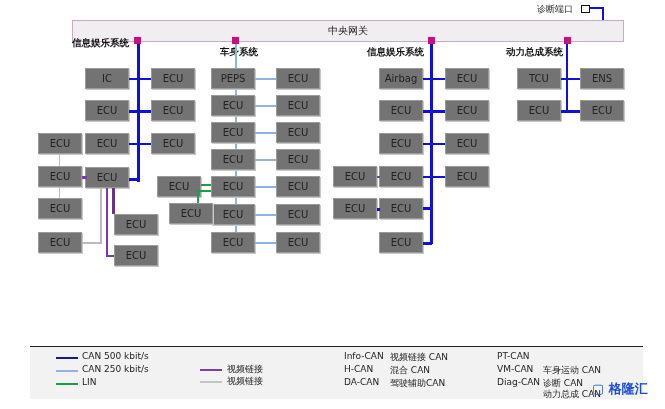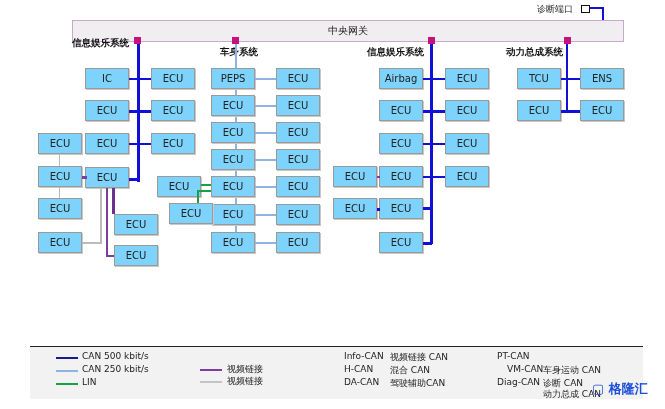--- a/index.html
+++ b/index.html
@@ -1,19 +1,19 @@
 <!DOCTYPE html>
 <html><head>
   <meta charset="utf-8">
   <style>
     html, body { margin:0; padding:0; background:#ffffff; }
     body { width:665px; height:409px; position:relative; overflow:hidden;
            font-family:"DejaVu Sans", "Liberation Sans", sans-serif; }
     #stage { position:absolute; left:0; top:0; width:589px; height:409px; }
-    .box { position:absolute; width:44px; height:21px; background:#7dd3fc;
+    .box { position:absolute; width:44px; height:21px; background:#737373;
            border:1px solid #9a9a9a; box-sizing:border-box; font-size:10px;
            color:#222; display:flex; align-items:center; justify-content:center;
            box-shadow:1px 1px 0 #c8c8c8; }
     .gw { position:absolute; left:72px; top:20px; width:552px; height:22px;
           background:#f0eef0; border:1px solid #c9a9c9; box-sizing:border-box;
           font-size:10px; color:#222; display:flex; align-items:center;
           justify-content:center; }
     .sys { position:absolute; font-size:9.5px; font-weight:bold; color:#111; white-space:nowrap; }
     .ln { position:absolute; }
     .port { position:absolute; width:7px; height:7px; background:#c7127e; }
@@ -150,20 +150,20 @@
     <span class="lg-text" style="left:197px;top:28px;">视频链接</span>
 
     <span class="lg-text" style="left:314px;top:4px;">Info-CAN</span>
     <span class="lg-text" style="left:360px;top:4px;">视频链接 CAN</span>
     <span class="lg-text" style="left:314px;top:17px;">H-CAN</span>
     <span class="lg-text" style="left:360px;top:17px;">混合 CAN</span>
     <span class="lg-text" style="left:314px;top:30px;">DA-CAN</span>
     <span class="lg-text" style="left:360px;top:30px;">驾驶辅助CAN</span>
     <span class="lg-text" style="left:467px;top:4px;">PT-CAN</span>
     <span class="lg-text" style="left:513px;top:4px;margin-top:37px;">动力总成 CAN</span>
-    <span class="lg-text" style="left:477px;top:17px;text-align:center;">VM-CAN</span>
+    <span class="lg-text" style="left:467px;top:17px;text-align:center;">VM-CAN</span>
     <span class="lg-text" style="left:513px;top:17px;">车身运动 CAN</span>
     <span class="lg-text" style="left:467px;top:30px;">Diag-CAN</span>
     <span class="lg-text" style="left:513px;top:30px;">诊断 CAN</span>
   </div>
 
   <span class="watermark"><span>▢ </span><span>格隆汇</span></span>
 </div>
 
 </body></html>

